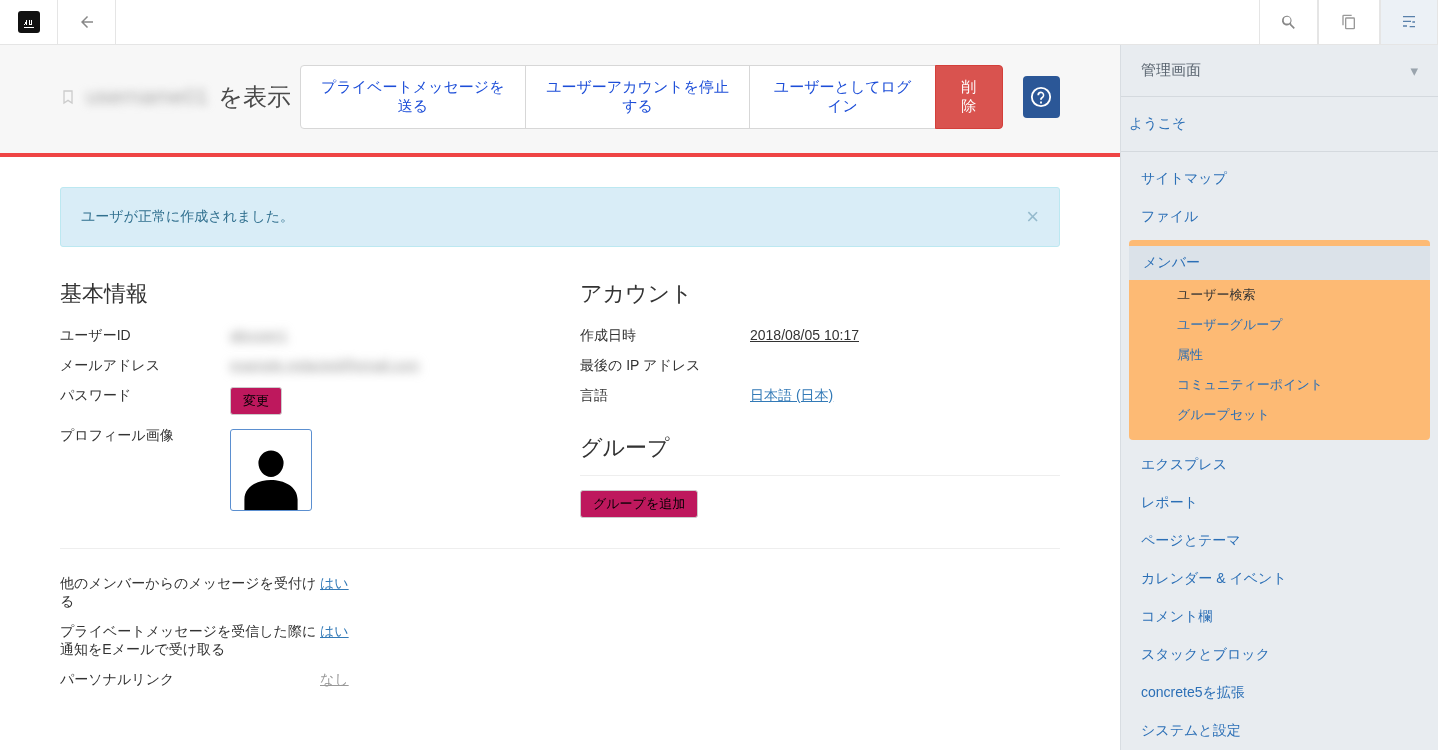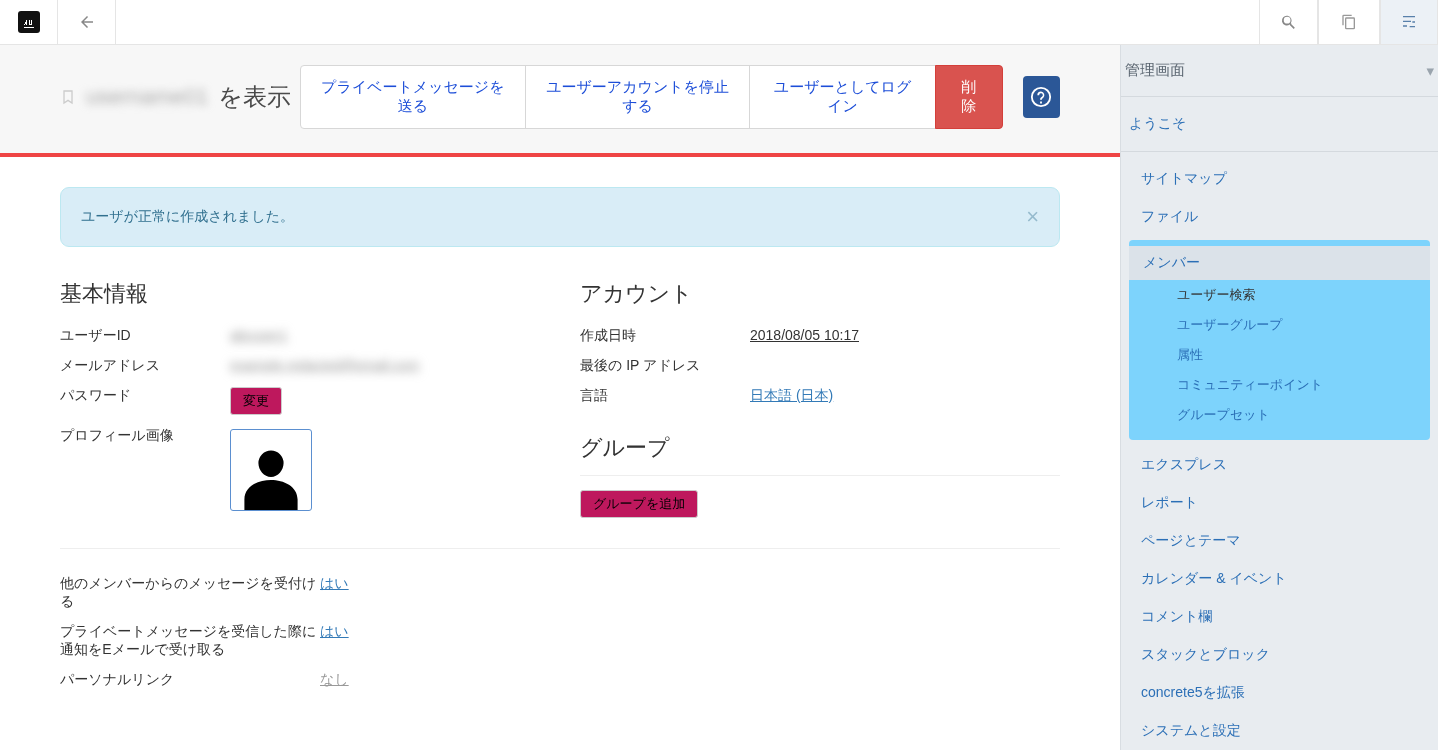--- a/index.html
+++ b/index.html
@@ -24,46 +24,46 @@
 .page-title-user { color:#aaa; font-size:22px; filter: blur(4px);}
 .page-title-sfx { color:#4a4a4a; font-size:24px; font-weight:300; white-space:nowrap;}
 .btn-group { display:flex; margin-left:auto; }
 .btn { background:#fff; border:1px solid #d7d7d7; padding:12px 20px; font-size:15px; color:#1d4ed8; cursor:pointer; margin-left:-1px;}
 .btn:first-child{ border-top-left-radius:4px; border-bottom-left-radius:4px;}
 .btn.danger { background:#d9534f; border-color:#d43f3a; color:#fff; border-top-right-radius:4px; border-bottom-right-radius:4px;}
 .help-btn { background:#2b5797; color:#fff; width:42px; height:42px; border-radius:4px; display:flex; align-items:center; justify-content:center; margin-left:10px; border:none; cursor:pointer; font-size:20px;}
 
 
 .content { max-width: 1060px; margin: 0 auto; padding: 30px; }
-.alert { background:#d9edf7; border:1px solid #bce8f1; color:#31708f; padding:16px 20px; border-radius:9px; margin-bottom:28px; display:flex; align-items:center;}
+.alert { background:#d9edf7; border:1px solid #bce8f1; color:#31708f; padding:16px 20px; border-radius:3px; margin-bottom:28px; display:flex; align-items:center;}
 .alert-close { margin-left:auto; color:#31708f; opacity:0.4; font-size:22px; cursor:pointer; background:none; border:none;}
 .two-col { display:flex; gap:40px; }
 .col { flex:1; }
 h3.section { font-size:22px; font-weight:400; color:#333; margin-bottom:12px; margin-top:4px;}
 .row { display:flex; padding:6px 0; align-items:flex-start;}
 .row-label { width:170px; color:#333; flex-shrink:0;}
 .row-value { flex:1; color:#333;text-decoration:underline;}
 .row-value.link { color:#337ab7; }
 .blur { filter: blur(5px); color:#999;}
 .small-btn { background:#be185d; border:1px solid #ccc; padding:4px 12px; font-size:13px; border-radius:3px; cursor:pointer;}
 .avatar { width:82px; height:82px; border:1px solid #5b8fd0; border-radius:3px; margin-top:2px; display:flex; align-items:flex-end; justify-content:center; overflow:hidden; background:#fff;}
 .avatar-sil { width:70px; height:70px; }
 hr.sep { border:none; border-top:1px solid #eee; margin:30px 0 20px;}
 .none-val { color:#999; }
 
 
-.sidebar-header { padding:16px 4px; font-size:15px; color:#5a6570; display:flex; align-items:center; border-bottom:1px solid #d4d9de;}
+.sidebar-header { padding:16px 20px; font-size:15px; color:#5a6570; display:flex; align-items:center; border-bottom:1px solid #d4d9de;}
 .sidebar-header-caret { margin-left:auto; color:#9aa4ad;}
 .sidebar-section-top{ padding:18px 8px; border-bottom:1px solid #d4d9de;}
 .nav-link { display:block; padding:10px 20px; color:#2b6fb6; font-size:14px; text-decoration:none; cursor:pointer;}
 .nav-link.active { background:#dbe2e9; color:#333;}
 .sub-nav { padding-left:40px; }
 .sub-nav .nav-link { padding:6px 8px; font-size:13px;}
 .sub-nav .nav-link.current { color:#333; font-weight:500;}
-.nav-group-active { background:#7dd3fc; border-radius:4px; margin:4px 8px 6px; padding:6px 0 10px;}
+.nav-group-active { background:#fdba74; border-radius:4px; margin:4px 8px 6px; padding:6px 0 10px;}
 .nav-group-active > .nav-link{ padding:8px 14px;}
 
 svg { display:block; }
 </style>
 </head>
 <body>
 
 <div class="toolbar">
   <div class="toolbar-btn">
     <div class="toolbar-logo">

